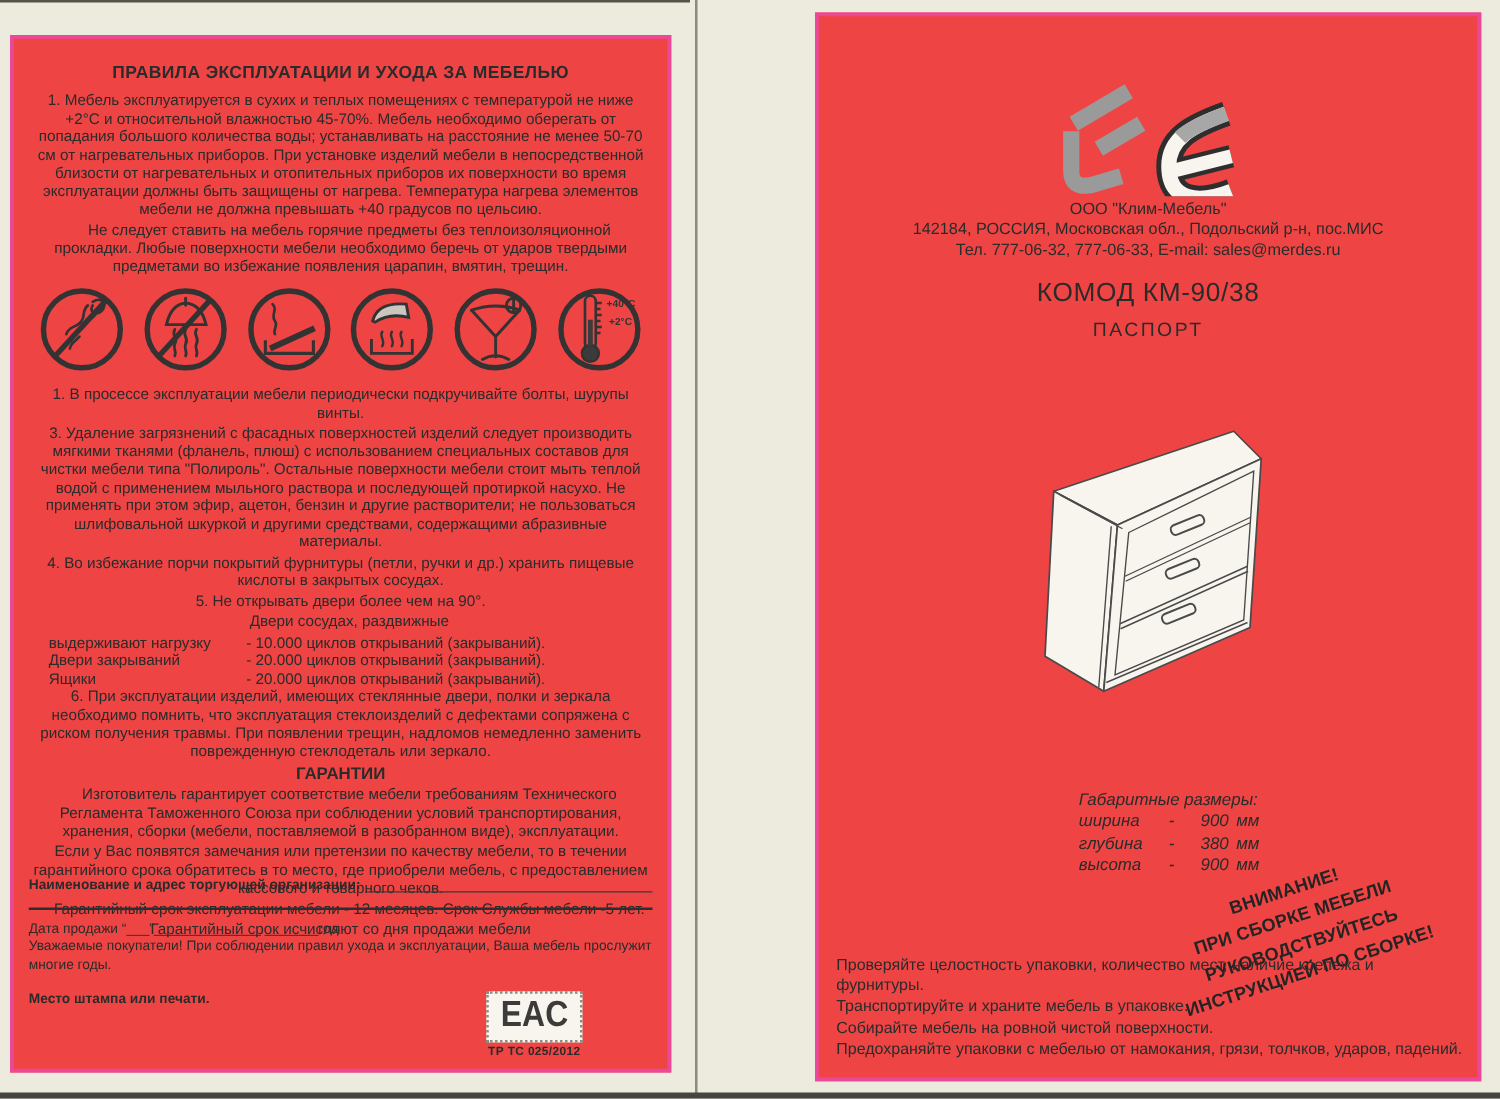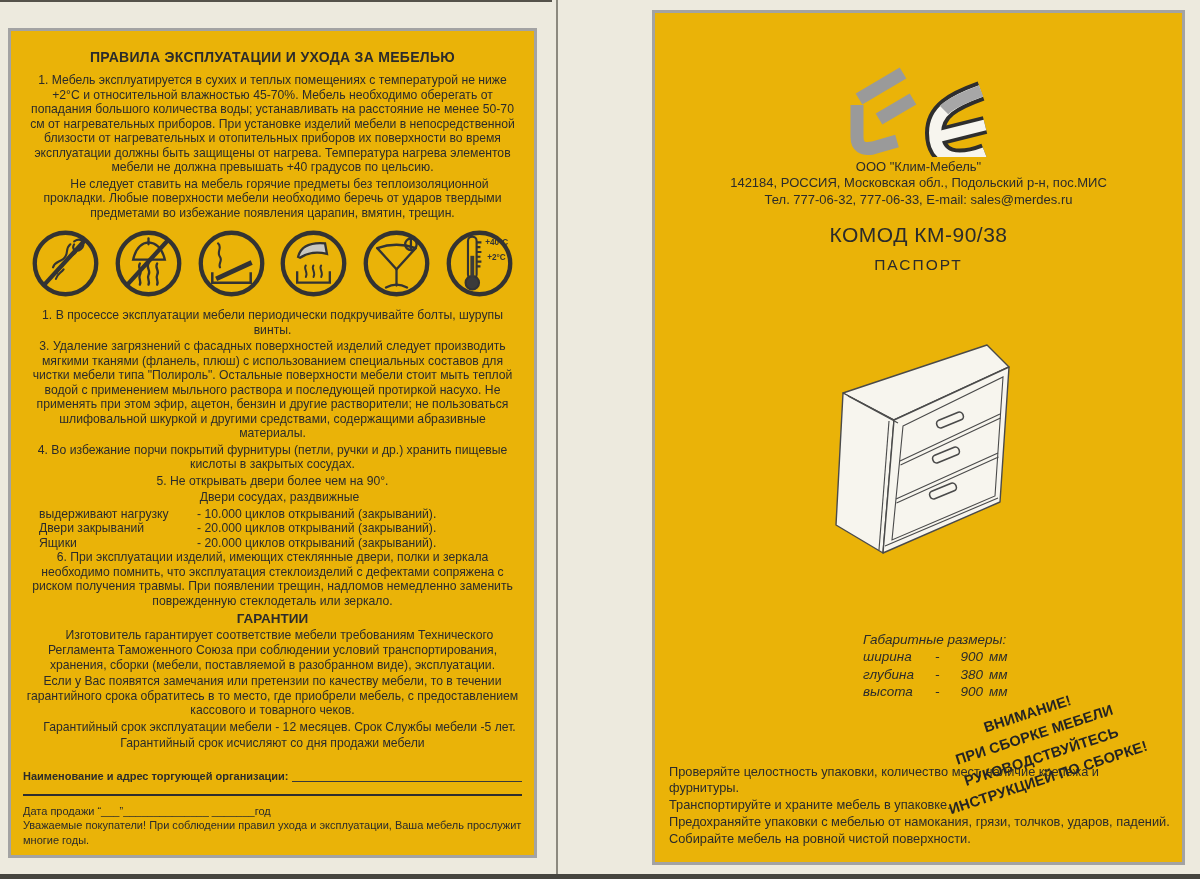--- a/index.html
+++ b/index.html
@@ -6,22 +6,22 @@
   html,body { width:1200px; height:879px; }
   body {
     position:relative;
     background:#edeade;
     font-family:"Liberation Sans", sans-serif;
     color:#2b2b2b;
     overflow:hidden;
   }
   .page {
     position:absolute;
-    background:#eab308;
-    border:3px solid #a3a3a3;
+    background:#ef4444;
+    border:3px solid #ec4899;
   }
   #left-page { left:8px; top:28px; width:529px; height:830px; padding:10px 14px; overflow:hidden; }
   #right-page { left:652px; top:10px; width:533px; height:855px; }
 
   
   .scan-vline { position:absolute; left:556px; top:0; width:2px; height:876px; background:#6b685e; opacity:.75; }
   .scan-top { position:absolute; left:0; top:0; width:552px; height:2px; background:#55524a; }
   .scan-bottom { position:absolute; left:0; bottom:0; width:1200px; height:5px; background:#46453f; }
 
   
@@ -172,20 +172,29 @@
   <div class="para">Гарантийный срок исчисляют со дня продажи мебели</div>
 
   <div class="lp-bottom">
     <div class="org-row">
       <span>Наименование и адрес торгующей организации:</span>
       <span class="fill-line"></span>
     </div>
     <div class="hline"></div>
     <div class="small-b">Дата продажи “___”______________  _______год</div>
     <div class="small-b">Уважаемые покупатели! При соблюдении правил ухода и эксплуатации, Ваша мебель прослужит многие годы.</div>
+    <div class="bottom-row">
+      <div class="stamp">Место штампа или печати.</div>
+      <div class="eac-wrap">
+        <div class="eac-box">
+          <span class="eac-letters">EAC</span>
+        </div>
+        <div class="eac-reg">ТР ТС 025/2012</div>
+      </div>
+    </div>
   </div>
 </div>
 
 <div class="page" id="right-page">
 
   <div class="rp-center" id="logo">
     <svg width="160" height="100" viewBox="0 0 160 100">
       <g fill="none" stroke="#9a9a9a" stroke-width="13" stroke-linejoin="miter">
         <path d="M20,42 L64,16"></path>
         <path d="M40,62 L74,42"></path>
@@ -257,20 +266,20 @@
 
   <div id="assembly-warning">
     <div>ВНИМАНИЕ!</div>
     <div>ПРИ СБОРКЕ МЕБЕЛИ РУКОВОДСТВУЙТЕСЬ</div>
     <div>ИНСТРУКЦИЕЙ ПО СБОРКЕ!</div>
   </div>
 
   <div id="packing-notes">
     <div>Проверяйте целостность упаковки, количество мест, наличие крепежа и фурнитуры.</div>
     <div>Транспортируйте и храните мебель в упаковке.</div>
+    <div>Собирайте мебель на ровной чистой поверхности.</div>
     <div>Предохраняйте упаковки с мебелью от намокания, грязи, толчков, ударов, падений.</div>
-    <div>Собирайте мебель на ровной чистой поверхности.</div>
   </div>
 </div>
 
 <div class="scan-vline"></div>
 <div class="scan-top"></div>
 <div class="scan-bottom"></div>
 
 </body></html>

